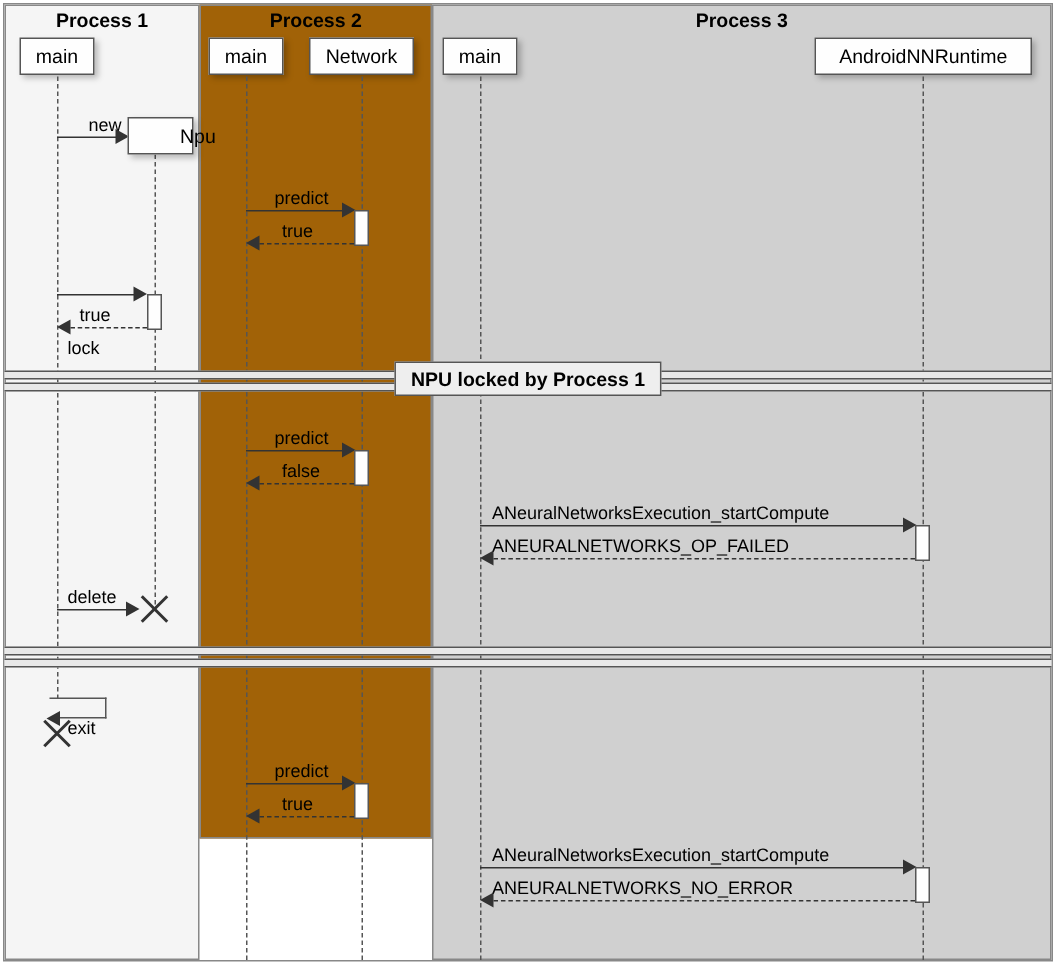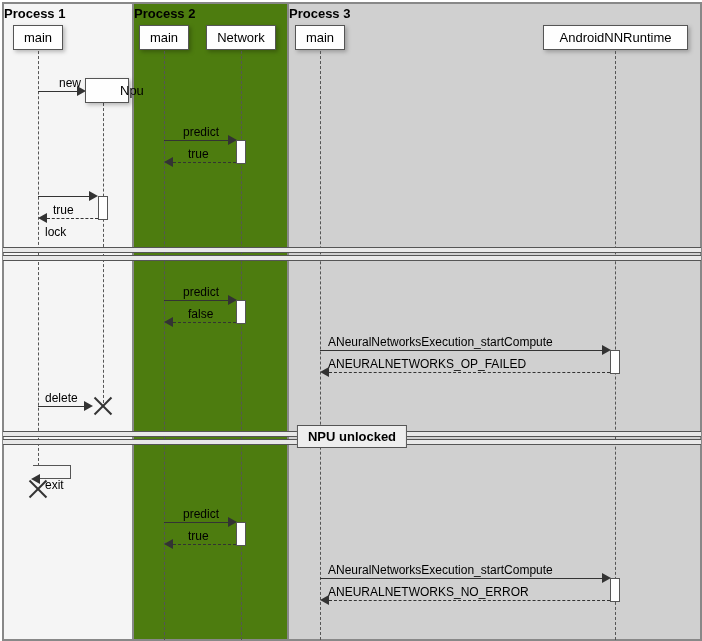--- a/index.html
+++ b/index.html
@@ -18,20 +18,21 @@
   .group-box {
     position: absolute;
     border: 1px solid #888;
     box-sizing: border-box;
   }
   .group-header {
     position: absolute;
     top: 0;
     left: 0;
     right: 0;
+    text-align: center;
     font-weight: bold;
     font-size: 13px;
     padding: 2px 0;
     background: rgba(255,255,255,0.0);
   }
   .participant {
     position: absolute;
     background: #fefefe;
     border: 1.5px solid #555;
     padding: 4px 8px;
@@ -113,21 +114,21 @@
   .destroy-x::after { transform: rotate(-45deg); }
 </style>
 </head>
 <body>
 
 <div class="diagram">
 
   <div class="group-box" style="left:0; top:0; width:130px; height:637px; background:#f5f5f5;">
     <div class="group-header">Process 1</div>
   </div>
-  <div class="group-box" style="left:130px; top:0; width:155px; height:637px; background:#4d7c0f;">
+  <div class="group-box" style="left:130px; top:0; width:155px; height:556px; background:#a16207;">
     <div class="group-header">Process 2</div>
   </div>
   <div class="group-box" style="left:285px; top:0; width:413px; height:637px; background:#d0d0d0;">
     <div class="group-header">Process 3</div>
   </div>
 
   <div class="participant" style="left:10px; top:22px; width:50px;">main</div>
   <div class="participant" style="left:136px; top:22px; width:50px;">main</div>
   <div class="participant" style="left:203px; top:22px; width:70px;">Network</div>
   <div class="participant" style="left:292px; top:22px; width:50px;">main</div>
@@ -156,20 +157,21 @@
   <div class="msg-label" style="left:42px; top:178px;margin-top:44px;">lock</div>
   <div class="arrow solid" style="left:35px; top:193px; width:55px;"></div>
   <div class="arrow-head-r" style="left:86px; top:188px;"></div>
   <div class="activation" style="left:95px; top:193px; height:24px;"></div>
   <div class="msg-label" style="left:50px; top:200px;">true</div>
   <div class="arrow dashed" style="left:44px; top:215px; width:51px;"></div>
   <div class="arrow-head-l" style="left:35px; top:210px;"></div>
 
   <div class="divider-bar" style="top:244px;"></div>
   <div class="divider-bar" style="top:252px;"></div>
+  <div class="divider-label" style="top:238px;">NPU locked by Process 1</div>
 
   <div class="msg-label" style="left:180px; top:282px;">predict</div>
   <div class="arrow solid" style="left:161px; top:297px; width:68px;"></div>
   <div class="arrow-head-r" style="left:225px; top:292px;"></div>
   <div class="activation" style="left:233px; top:297px; height:24px;"></div>
   <div class="msg-label" style="left:185px; top:304px;">false</div>
   <div class="arrow dashed" style="left:170px; top:319px; width:63px;"></div>
   <div class="arrow-head-l" style="left:161px; top:314px;"></div>
 
   <div class="msg-label" style="left:325px; top:332px;">ANeuralNetworksExecution_startCompute</div>
@@ -180,21 +182,20 @@
   <div class="arrow dashed" style="left:326px; top:369px; width:281px;"></div>
   <div class="arrow-head-l" style="left:317px; top:364px;"></div>
 
   <div class="msg-label" style="left:42px; top:388px;">delete</div>
   <div class="arrow solid" style="left:35px; top:403px; width:50px;"></div>
   <div class="arrow-head-r" style="left:81px; top:398px;"></div>
   <div class="destroy-x" style="left:90px; top:393px;"></div>
 
   <div class="divider-bar" style="top:428px;"></div>
   <div class="divider-bar" style="top:436px;"></div>
-  <div class="divider-label" style="top:422px;">NPU unlocked</div>
 
   <div class="msg-label" style="left:42px; top:475px;">exit</div>
   <div class="activation" style="left:30px; top:462px; width:38px; height:14px; background:transparent; border:1.5px solid #555; border-left:none;"></div>
   <div class="arrow-head-l" style="left:28px; top:471px;"></div>
   <div class="destroy-x" style="left:25px; top:476px;"></div>
 
   <div class="msg-label" style="left:180px; top:504px;">predict</div>
   <div class="arrow solid" style="left:161px; top:519px; width:68px;"></div>
   <div class="arrow-head-r" style="left:225px; top:514px;"></div>
   <div class="activation" style="left:233px; top:519px; height:24px;"></div>

